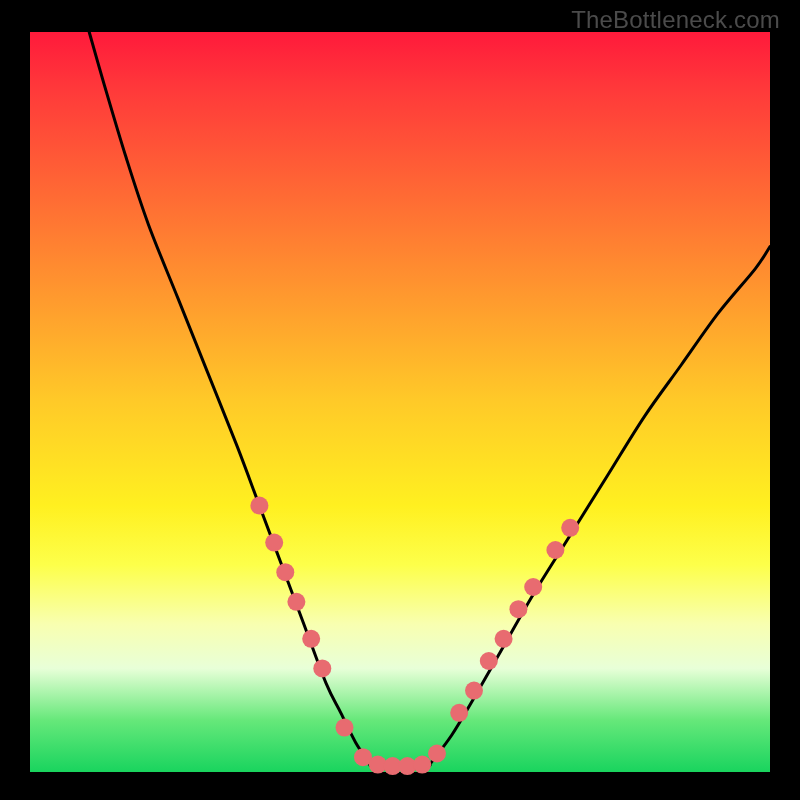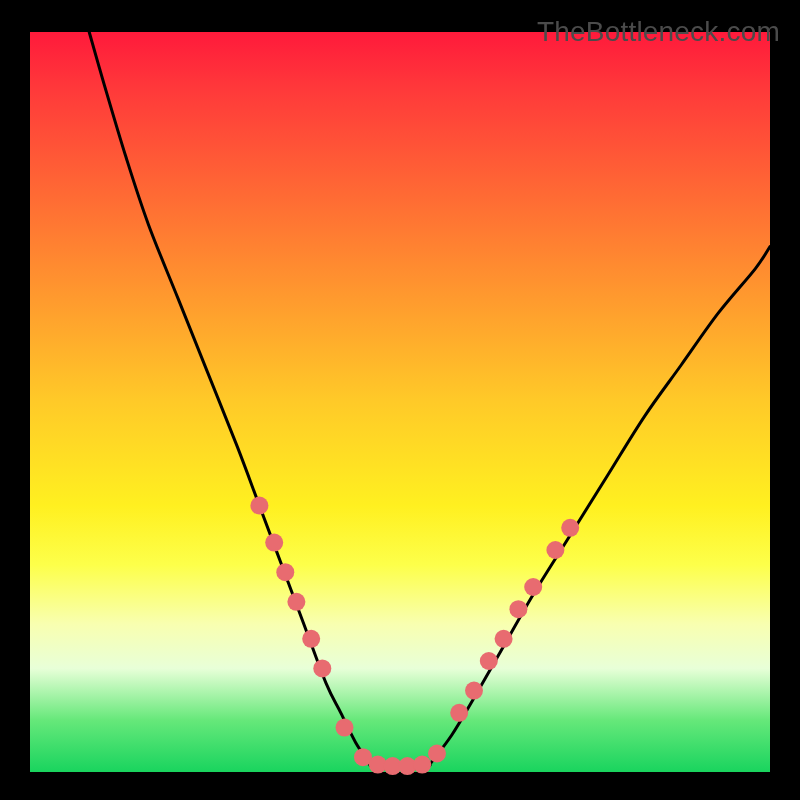--- a/index.html
+++ b/index.html
@@ -25,24 +25,24 @@
       #ffca28 50%,
       #fff020 64%,
       #fdff4a 72%,
       #f8ffb0 80%,
       #e8ffd8 86%,
       #66e87a 93%,
       #19d45e 100%);
   }
   .watermark {
     position: absolute;
-    top: 16px;
+    top: 6px;
     right: 20px;
     color: #4b4b4b;
-    font-size: 28px;
+    font-size: 24px;
     letter-spacing: 0.2px;
     user-select: none;
   }
   svg {
     position: absolute;
     left: 0;
     top: 0;
   }
 </style>
 </head>

